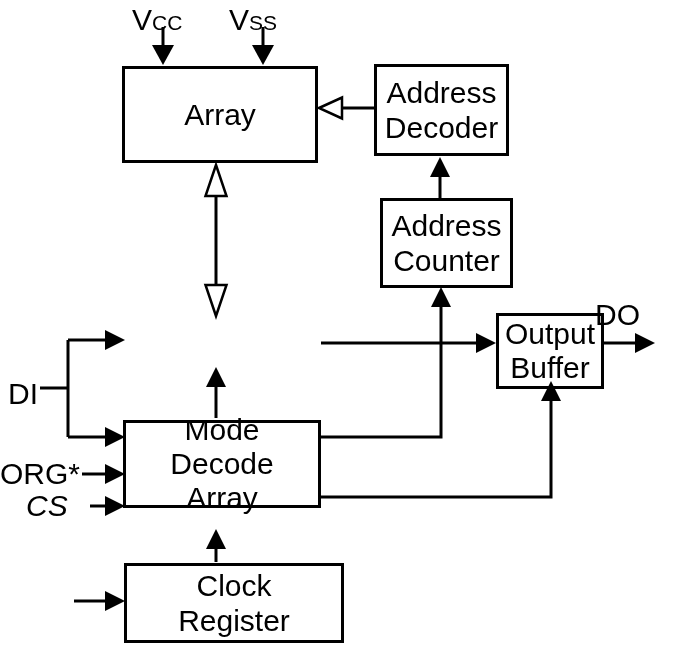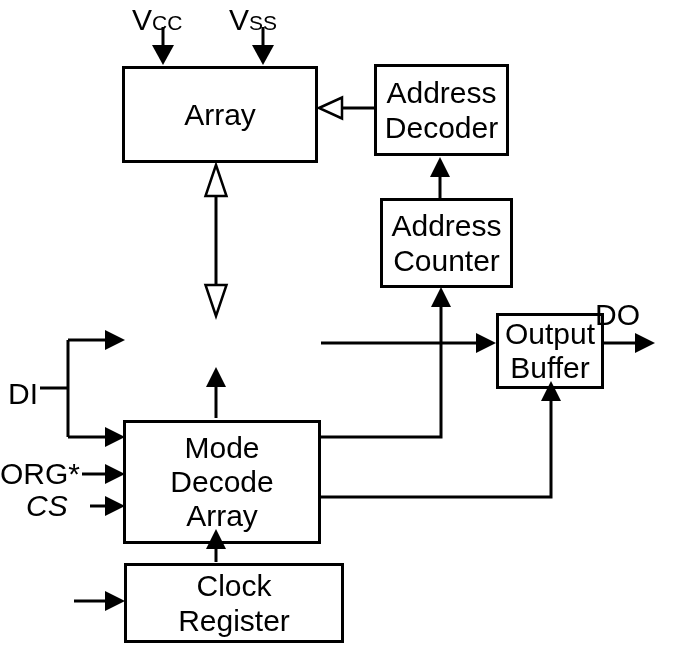--- a/index.html
+++ b/index.html
@@ -29,21 +29,21 @@
     font-size: 30px;
     line-height: 35px;
     z-index: 2;
   }
   .block span { display: block; white-space: nowrap; }
   #memory-array      { left: 122px; top:  66px; width: 196px; height:  97px; }
   #address-decoder   { left: 374px; top:  64px; width: 135px; height:  92px; }
   #address-counter   { left: 380px; top: 198px; width: 133px; height:  90px; }
   #data-register     { left: 124px; top: 317px; width: 198px; height:  46px; }
   #output-buffer     { left: 496px; top: 305px; width: 108px; height:  76px; line-height: 34px; margin-top: 8px; }
-  #mode-decode-logic { left: 123px; top: 420px; width: 198px; height: 124px; line-height: 34px; }
+  #mode-decode-logic { left: 123px; top: 420px; width: 198px; height: 88px; line-height: 34px; }
   #clock-register    { left: 124px; top: 563px; width: 220px; height:  80px; }
 
   .pin-label {
     position: absolute;
     height: 34px;
     display: flex;
     align-items: center;
     font-size: 30px;
     white-space: nowrap;
     z-index: 2;

